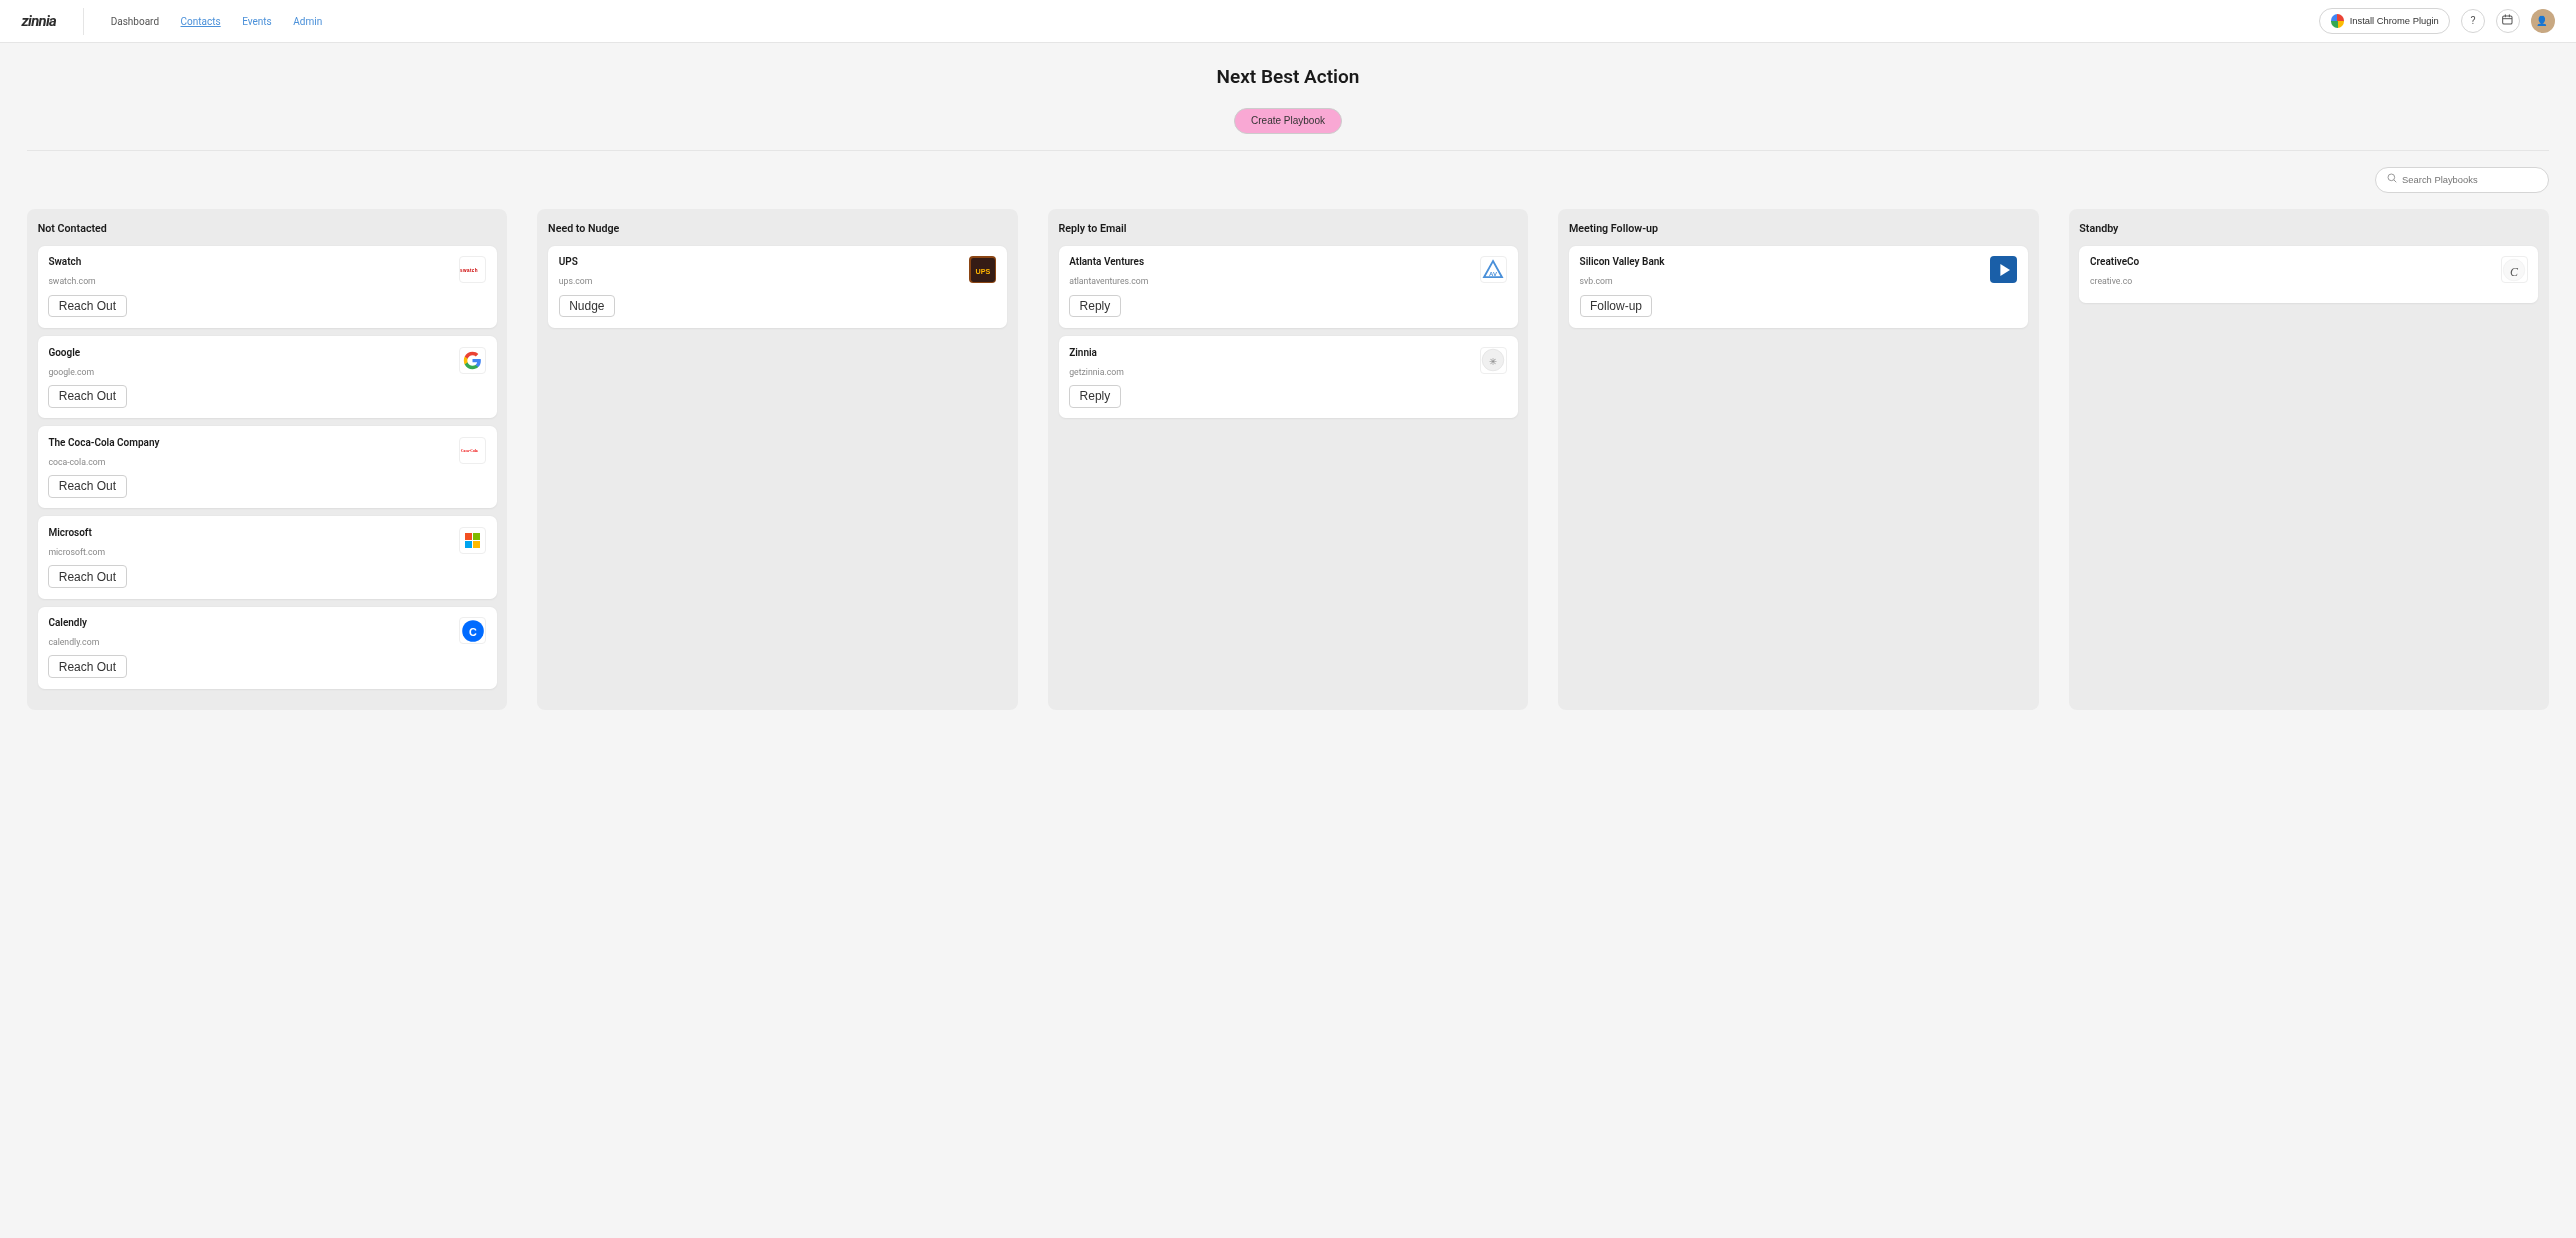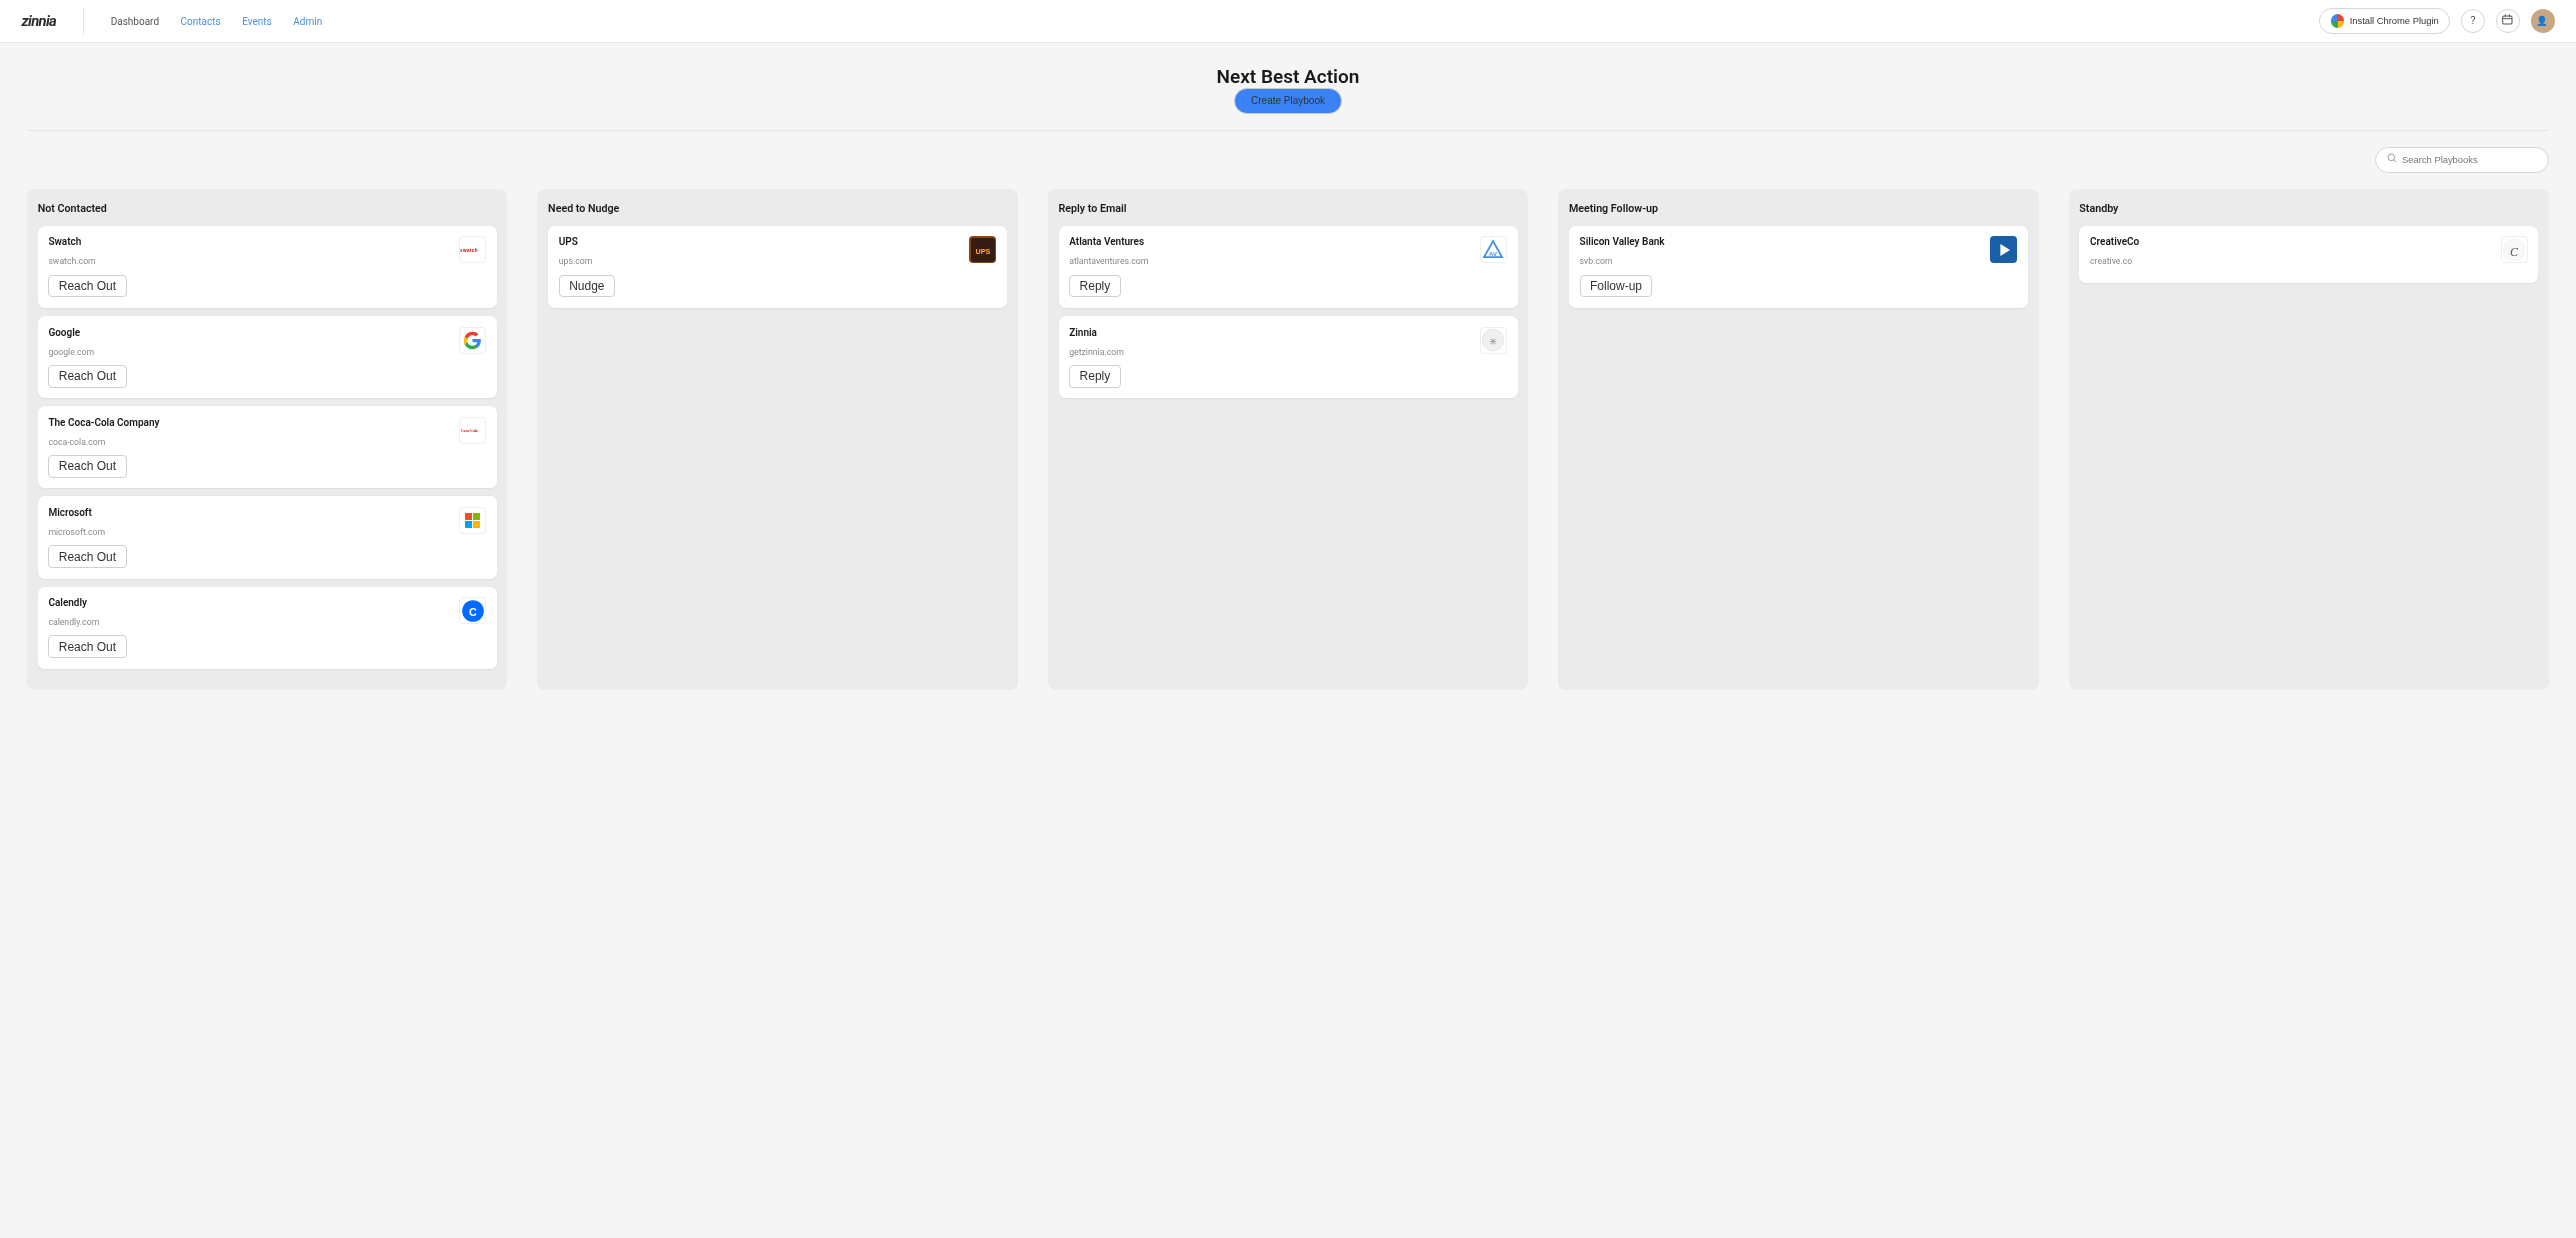--- a/index.html
+++ b/index.html
@@ -73,22 +73,23 @@
       margin-bottom: 16px;
       flex-direction: column;
     }
     .page-title { font-size: 19px; font-weight: 600; color: #1a1a1a; }
     .create-playbook-btn {
       border: 0.7px solid #ccc;
       border-radius: 13.4px;
       padding: 6.7px 16px;
       font-size: 10px;
       cursor: pointer;
-      background: #3b82f6;
+      background: #f9a8d4;
       color: #333;
+      margin-top: 20px;
     }
 
     
     .search-row {
       display: flex;
       justify-content: flex-end;
       margin-bottom: 16px;
     }
     .search-box {
       display: flex; align-items: center; gap: 5.4px;
@@ -180,21 +181,21 @@
     ::-webkit-scrollbar-thumb { background: #ccc; border-radius: 2px; }
   </style>
 </head>
 <body>
 
 <nav class="navbar">
   <span class="logo">zinnia</span>
   <div class="nav-divider"></div>
   <div class="nav-links">
     <a class="nav-link">Dashboard</a>
-    <a class="nav-link" style="color:#4a90d9;">Contacts</a>
+    <a class="nav-link" style="color:#4a90d9;text-decoration:underline;">Contacts</a>
     <a class="nav-link" style="color:#4a90d9;">Events</a>
     <a class="nav-link" style="color:#4a90d9;">Admin</a>
   </div>
   <div class="nav-right">
     <button class="chrome-btn">
       <span class="chrome-icon"></span>
       <span>Install Chrome Plugin</span>
     </button>
     <div class="nav-icon-btn">
       <span>?</span>

